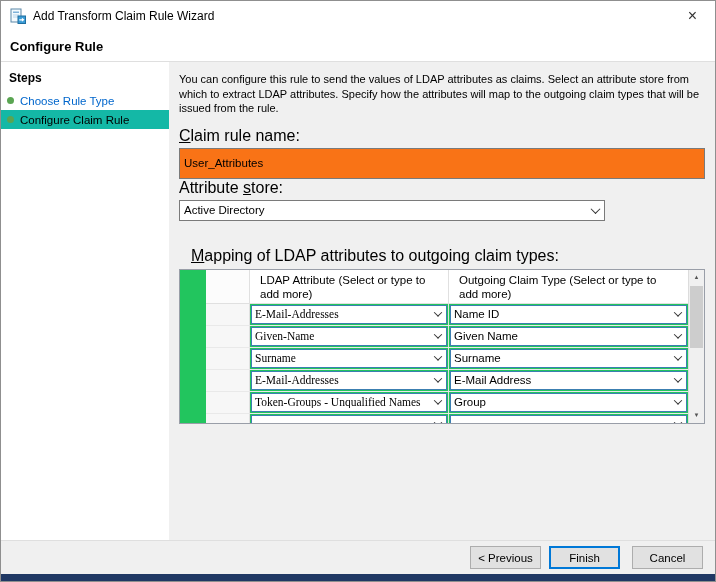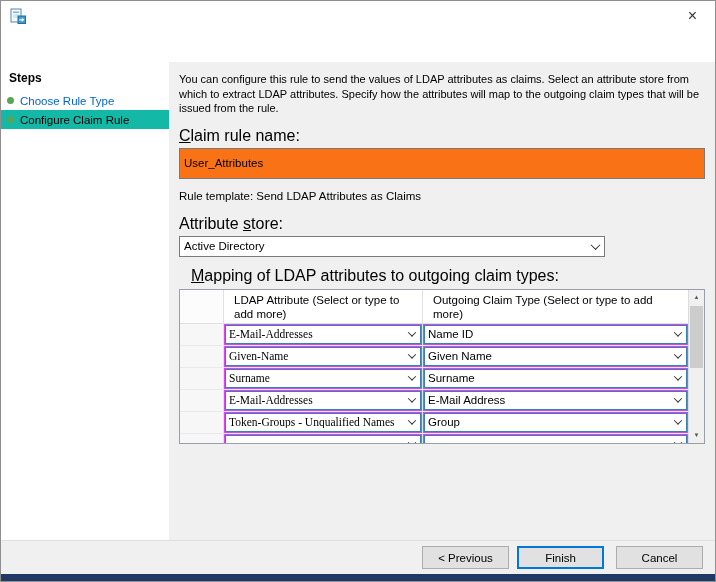--- a/index.html
+++ b/index.html
@@ -32,28 +32,28 @@
   .main { position:absolute; top:61px; left:168px; right:0; bottom:41px; background:#f0f0f0; padding:10px 10px 0 10px; }
   .desc { font-size:11px; line-height:1.32; margin-bottom:11px; }
   .field-label { font-size:16px; margin-bottom:3px; }
   .ak { text-decoration:underline; }
 
   .text-input { width:100%; height:31px; border:1px solid #7a7a7a; background:#f97316; font-family:"Liberation Sans", sans-serif; font-size:11.5px; padding:0 4px; outline:none; }
 
   .rule-template { font-size:11.5px; margin:11px 0 13px 0; }
 
   .combobox { height:21px; background:#fff; border:1px solid #7a7a7a; display:flex; align-items:center; justify-content:space-between; font-size:11.5px; padding-left:4px; cursor:pointer; }
-  .combobox.store { width:426px; margin-bottom:10px; }
+  .combobox.store { width:426px; margin-bottom:26px; }
   .chev { width:18px; align-self:stretch; display:flex; align-items:center; justify-content:center; }
   .chev::before { content:""; width:6px; height:6px; border-right:1px solid #333; border-bottom:1px solid #333; transform:rotate(45deg) translate(-1px,-1px); }
 
   .mapping-label { margin:0 0 4px 12px; }
 
   
-  .grid { position:relative; background:#d946ef; border:1px solid #999ea8; height:155px; overflow:hidden; padding-right:16px; }
+  .grid { position:relative; background:#22c55e; border:1px solid #999ea8; height:155px; overflow:hidden; padding-right:16px;padding-left:26px; }
   .grid-header { display:flex; height:34px; border-bottom:1px solid #e0e0e0; background:#fff; }
   .hrh { width:44px; border-right:1px solid #e0e0e0; background:#fcfcfc; flex:0 0 auto; }
   .hc { font-size:11.5px; padding:3px 10px; line-height:1.25; }
   .hc1 { width:199px; border-right:1px solid #e0e0e0; flex:0 0 auto; }
   .hc2 { flex:1; }
   .grid-row { display:flex; height:22px; border-bottom:1px solid #e9e9e9; }
   .rh { width:44px; background:#f7f7f7; border-right:1px solid #e0e0e0; flex:0 0 auto; cursor:pointer; }
   .gc1 { width:199px; border-right:1px solid #e0e0e0; flex:0 0 auto; display:flex;font-family:Liberation Serif, serif; }
   .gc2 { flex:1; display:flex; }
   .cellcombo { flex:1; margin:1px; border:1px solid #3c7fb1; background:#fff; display:flex; align-items:center; justify-content:space-between; font-size:11.5px; padding-left:3px; overflow:hidden; white-space:nowrap; cursor:pointer; }
@@ -62,64 +62,67 @@
   .cellcombo .chev::before { width:5px; height:5px; }
 
   
   .vscroll { position:absolute; top:0; right:0; bottom:0; width:16px; background:#f0f0f0; border-left:1px solid #dcdcdc; }
   .sb-btn { height:15px; display:flex; align-items:center; justify-content:center; font-size:6px; color:#555; cursor:pointer; }
   .sb-btn.down { position:absolute; bottom:0; left:0; right:0; }
   .sb-thumb { position:absolute; top:16px; left:1px; right:1px; height:62px; background:#cdcdcd; cursor:pointer; }
 
   
   .footer { position:absolute; left:0; right:0; bottom:7px; height:34px; background:#f0f0f0; border-top:1px solid #dfdfdf; display:flex; align-items:center; justify-content:flex-end; padding-right:12px; }
-  .btn { width:87px; height:23px; background:#e1e1e1; border:1px solid #adadad; font-family:"Liberation Sans", sans-serif; font-size:11.5px; color:#000; cursor:pointer; }
+  .btn { width:71px; height:23px; background:#e1e1e1; border:1px solid #adadad; font-family:"Liberation Sans", sans-serif; font-size:11.5px; color:#000; cursor:pointer; }
   .btn.previous { margin-right:8px; }
   .btn.finish { margin-right:12px; border:2px solid #0078d7; }
   .bottom-strip { position:absolute; left:0; right:0; bottom:0; height:7px; background:#203864; }
 </style>
 </head>
 <body>
 
 <div class="window">
 
   <div class="titlebar">
     <svg class="title-icon" viewBox="0 0 16 16">
       <rect x="1" y="1" width="10" height="13" fill="#f4fafe" stroke="#5b87a8"></rect>
       <rect x="3" y="3.5" width="6" height="1.5" fill="#7fb2d9"></rect>
       <rect x="3" y="6.5" width="6" height="1" fill="#b8d4ea"></rect>
       <rect x="3" y="8.5" width="6" height="1" fill="#b8d4ea"></rect>
       <rect x="8" y="8" width="7.5" height="7.5" fill="#3a9bd5" stroke="#1f6ea0"></rect>
       <path d="M9.3 11.2 h2.6 v-1.4 l2.6 2 -2.6 2 v-1.4 h-2.6 z" fill="#ffffff"></path>
     </svg>
+    <span class="title-text">Add Transform Claim Rule Wizard</span>
     <button class="close-btn">
       <span>×</span>
     </button>
   </div>
 
+  <div class="page-header">
+    <span class="page-title">Configure Rule</span>
+  </div>
 
   <div class="sidebar">
     <div class="steps-title">Steps</div>
     <div class="step-item">
       <span class="dot"></span>
       <span class="step-label link">Choose Rule Type</span>
     </div>
     <div class="step-item active">
       <span class="dot"></span>
       <span class="step-label">Configure Claim Rule</span>
     </div>
   </div>
 
   <div class="main">
     <div class="desc">You can configure this rule to send the values of LDAP attributes as claims. Select an attribute store from which to extract LDAP attributes. Specify how the attributes will map to the outgoing claim types that will be issued from the rule.</div>
 
     <div class="field-label"><span></span><span class="ak">C</span><span>laim rule name:</span></div>
     <input class="text-input" type="text" value="User_Attributes" style="">
 
-    <div class="rule-template">Rule template: Send LDAP Attributes as Claims</div>
 
     <div class="field-label"><span>Attribute </span><span class="ak">s</span><span>tore:</span></div>
     <div class="combobox store">
       <span class="val">Active Directory</span>
       <span class="chev"></span>
     </div>
 
     <div class="field-label mapping-label"><span></span><span class="ak">M</span><span>apping of LDAP attributes to outgoing claim types:</span></div>
 
     

